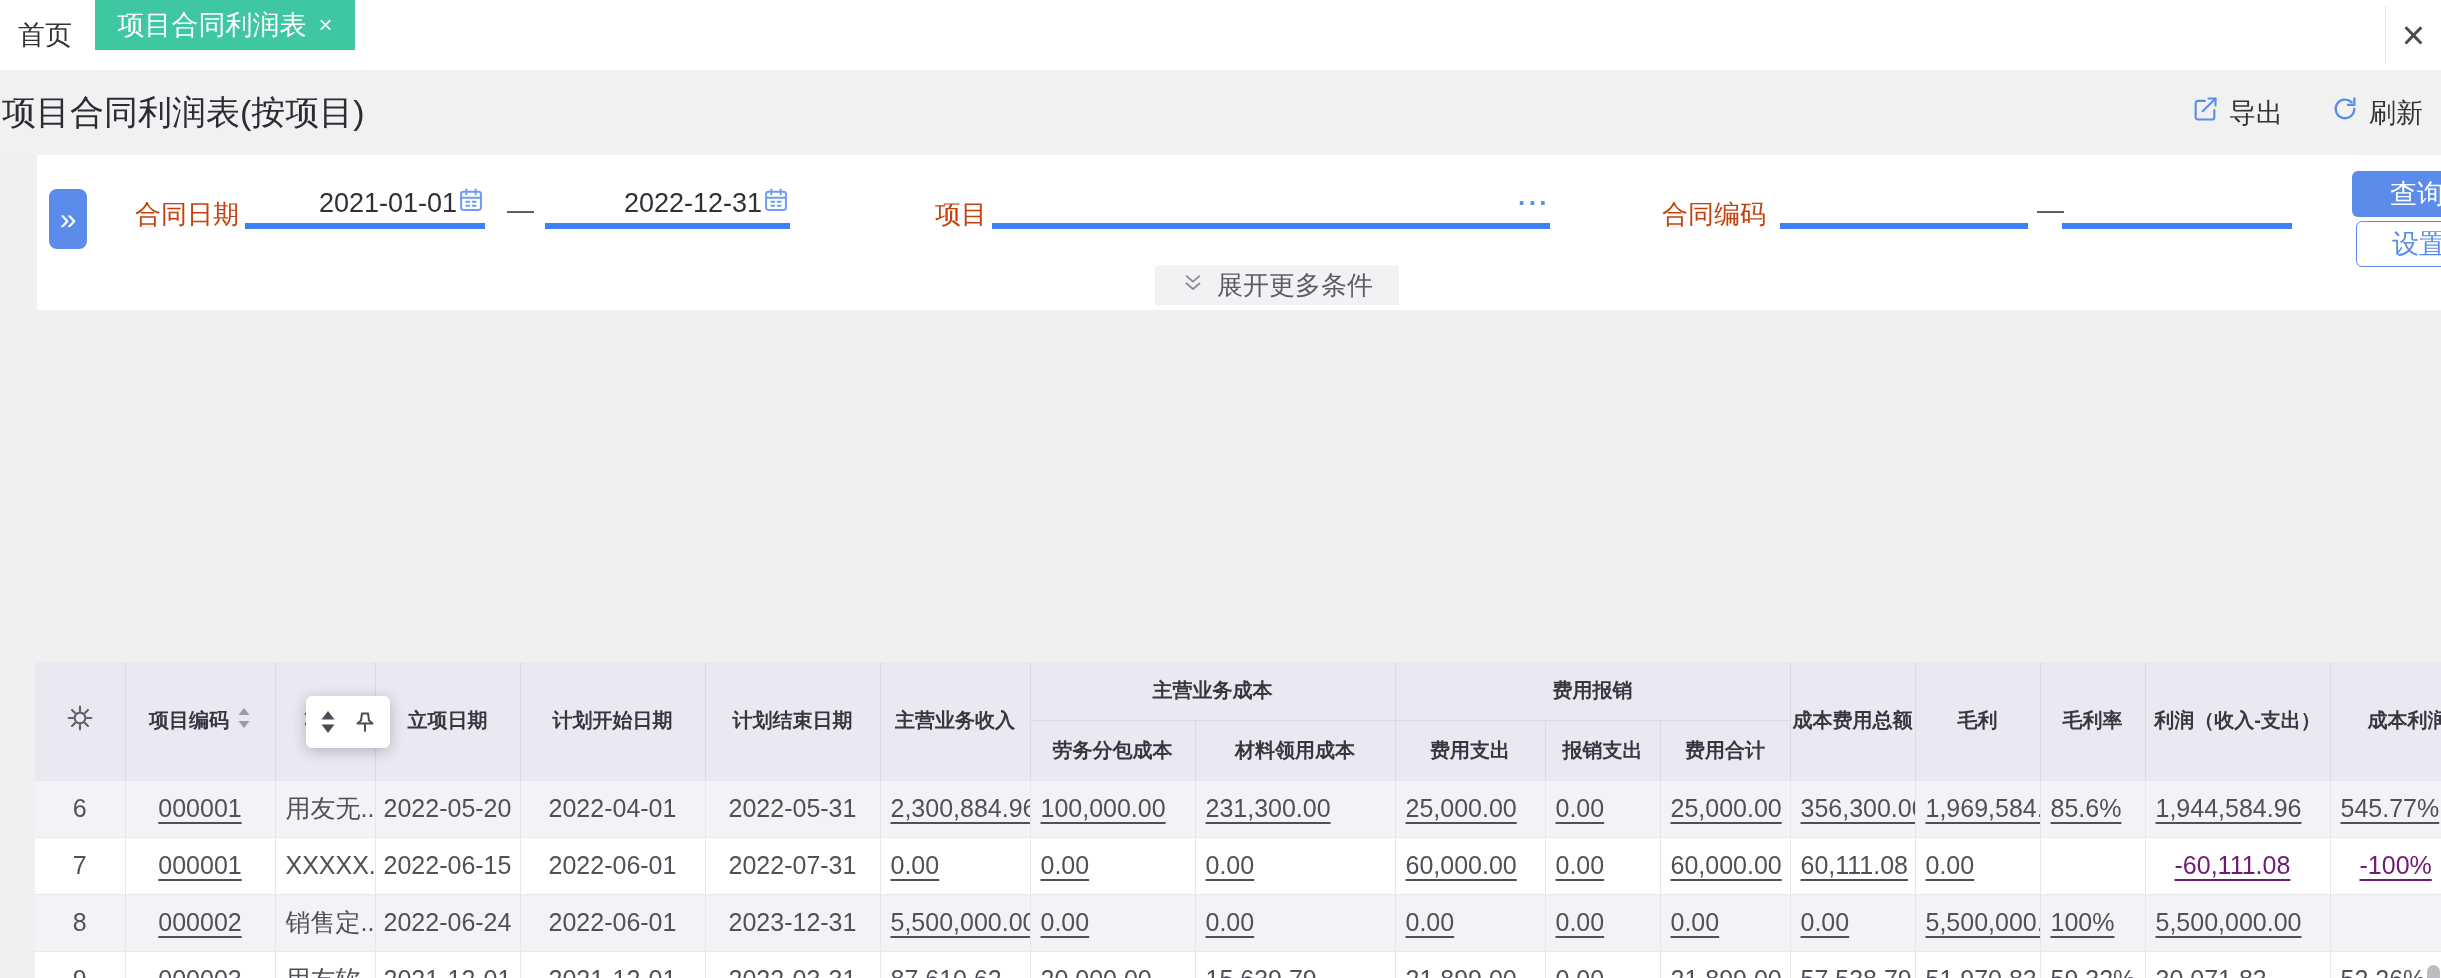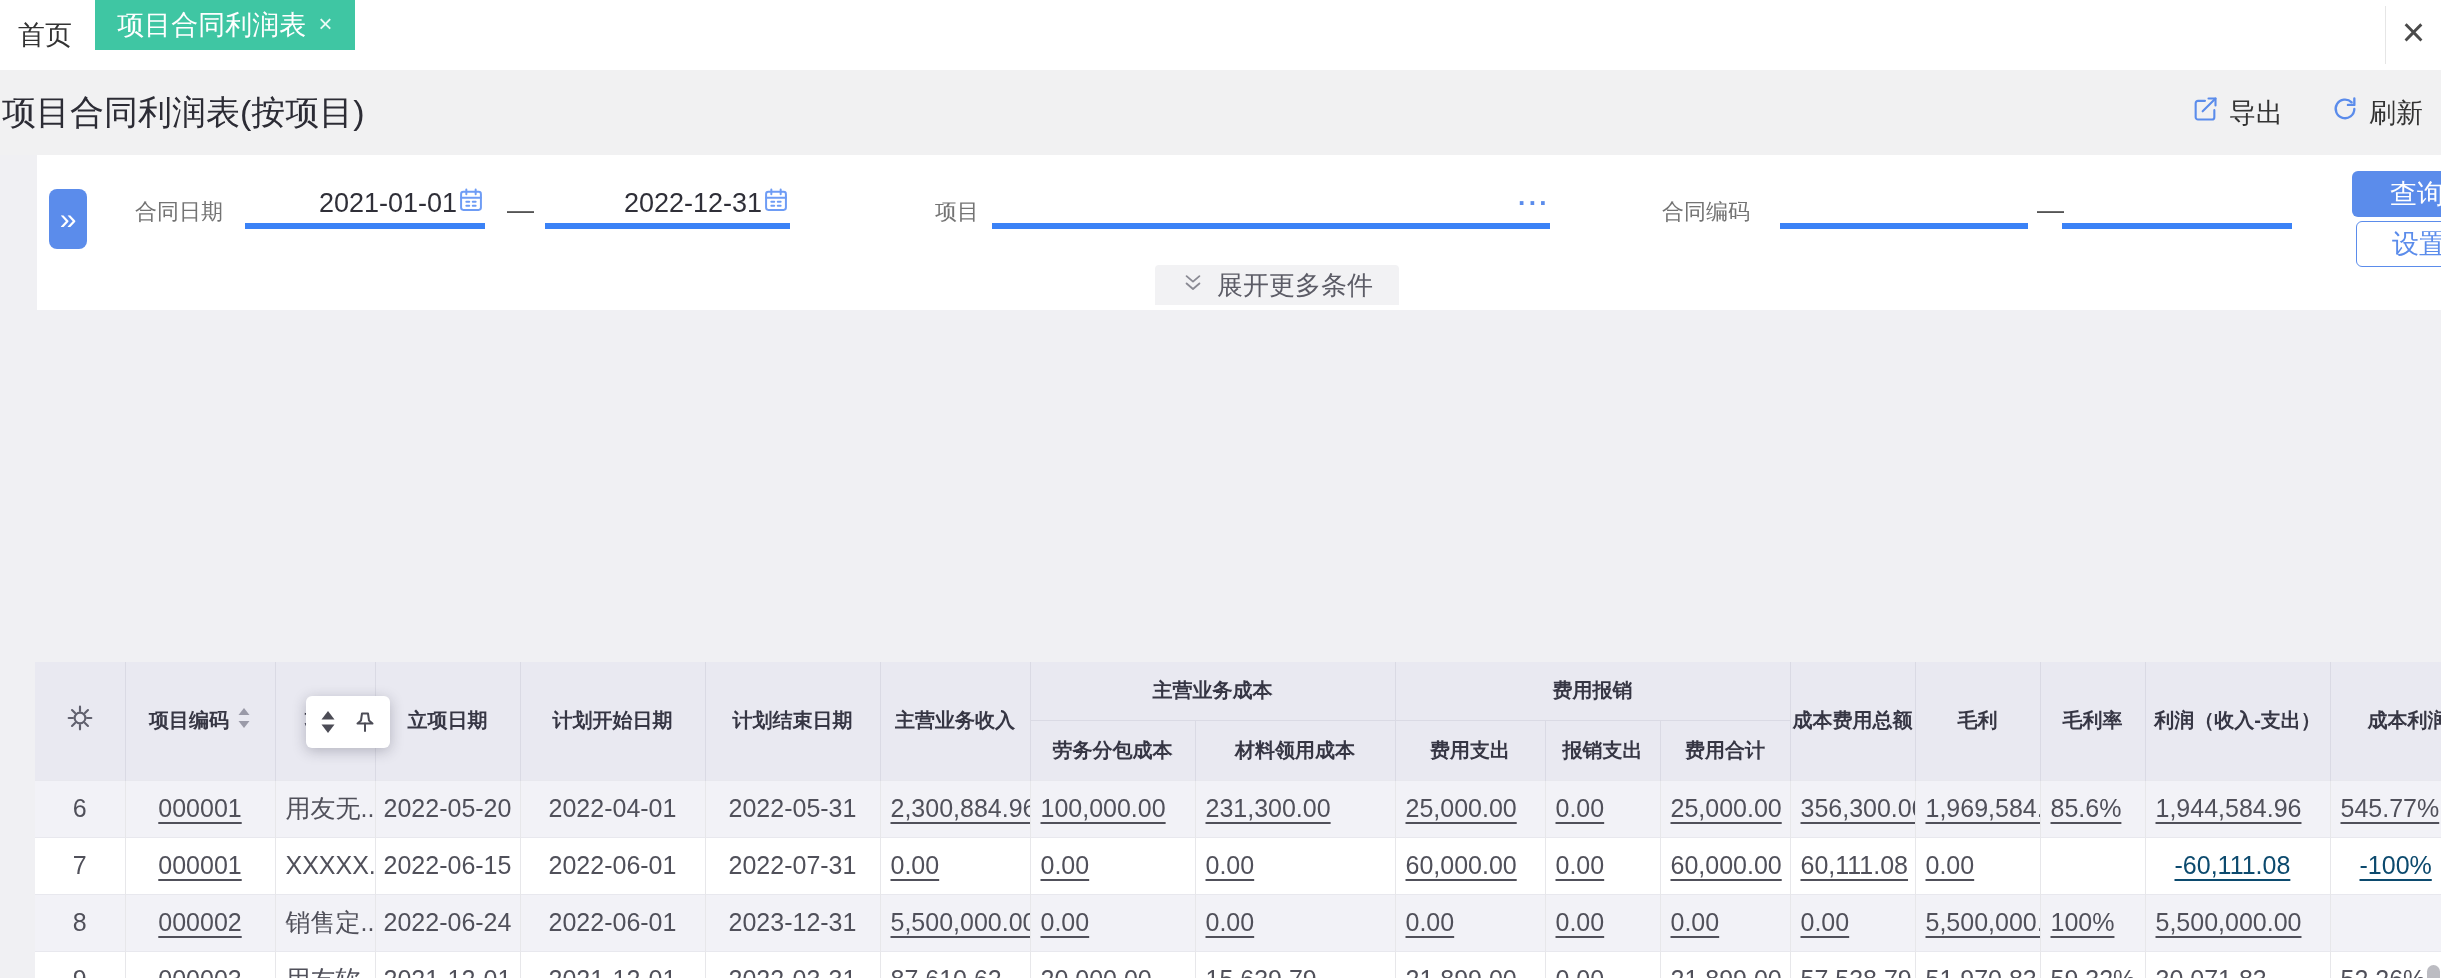--- a/index.html
+++ b/index.html
@@ -5,21 +5,21 @@
   * { margin:0; padding:0; box-sizing:border-box; }
   html,body { width:2441px; height:978px; overflow:hidden; }
   body {
     position:relative;
     font-family:"Liberation Sans","DejaVu Sans",sans-serif;
     background:#f0f0f3;
     color:#333;
   }
 
   
-  .tabbar { position:absolute; left:0; top:0; width:2441px; height:70px; background:#ffffff;font-family:Liberation Mono, monospace; }
+  .tabbar { position:absolute; left:0; top:0; width:2441px; height:70px; background:#ffffff; }
   .tab-home {
     position:absolute; left:0; top:0; width:90px; height:70px;
     display:flex; align-items:center; justify-content:center;
     font-size:27px; color:#333; cursor:pointer;
   }
   .tab-active {
     position:absolute; left:95px; top:0; width:260px; height:50px;
     background:#3fc6a3; color:#fff;
     display:flex; align-items:center; justify-content:center; gap:12px;
     font-size:27px; cursor:pointer;
@@ -44,21 +44,21 @@
 
   
   .left-strip { position:absolute; left:0; top:155px; width:37px; height:155px; background:#f0f0f3; }
   .filter-panel { position:absolute; left:37px; top:155px; width:2404px; height:155px; background:#ffffff; }
   .collapse-btn {
     position:absolute; left:12px; top:34px; width:38px; height:60px;
     background:#5b8ceb; border-radius:8px; color:#fff;
     display:flex; align-items:center; justify-content:center;
     font-size:30px; cursor:pointer;
   }
-  .f-label { position:absolute; font-size:22px; color:#737373; white-space:nowrap; }
+  .f-label { position:absolute; font-size:26px; color:#c2410c; white-space:nowrap; }
   .f-input {
     position:absolute; height:46px; border-bottom:6px solid #3b82f6;
     display:flex; align-items:center; justify-content:flex-end;
     font-size:27px; color:#2f2f38; cursor:text;
   }
   .f-dash { position:absolute; font-size:27px; color:#555; }
   .more-dots { color:#5b8ceb; font-size:26px; letter-spacing:2px; font-weight:bold; cursor:pointer; }
   .btn-query {
     position:absolute; left:2315px; top:16px; width:130px; height:46px;
     background:#5b8ceb; color:#fff; border:none; border-radius:6px;
@@ -92,21 +92,21 @@
     height:57px; font-size:25px; color:#50505a;
     border-right:1px solid rgba(0,0,0,0.035);
     border-top:1px solid #e8e8ee;
     overflow:hidden; white-space:nowrap; padding:0; vertical-align:middle;
   }
   tbody tr:nth-child(odd)  { background:#f2f2f7; }
   tbody tr:nth-child(even) { background:#ffffff; }
   .c-center { text-align:center; }
   .c-left   { text-align:left; padding-left:10px; }
   .c-link   { text-decoration:underline; text-underline-offset:5px; cursor:pointer; }
-  td.neg    { color:#0c4a6e;padding-left:29px; }
+  td.neg    { color:#701a75;padding-left:29px; }
   .hdr-sort { display:inline-block; margin-left:8px; vertical-align:-2px; }
 
   
   .col-popover {
     position:absolute; left:306px; top:386px; width:84px; height:52px;
     background:#fff; border-radius:6px; box-shadow:0 3px 14px rgba(40,40,60,.28);
     display:flex; align-items:center; justify-content:center; gap:16px; z-index:5;
   }
   .col-popover .tool { cursor:pointer; display:flex; align-items:center; }
 

